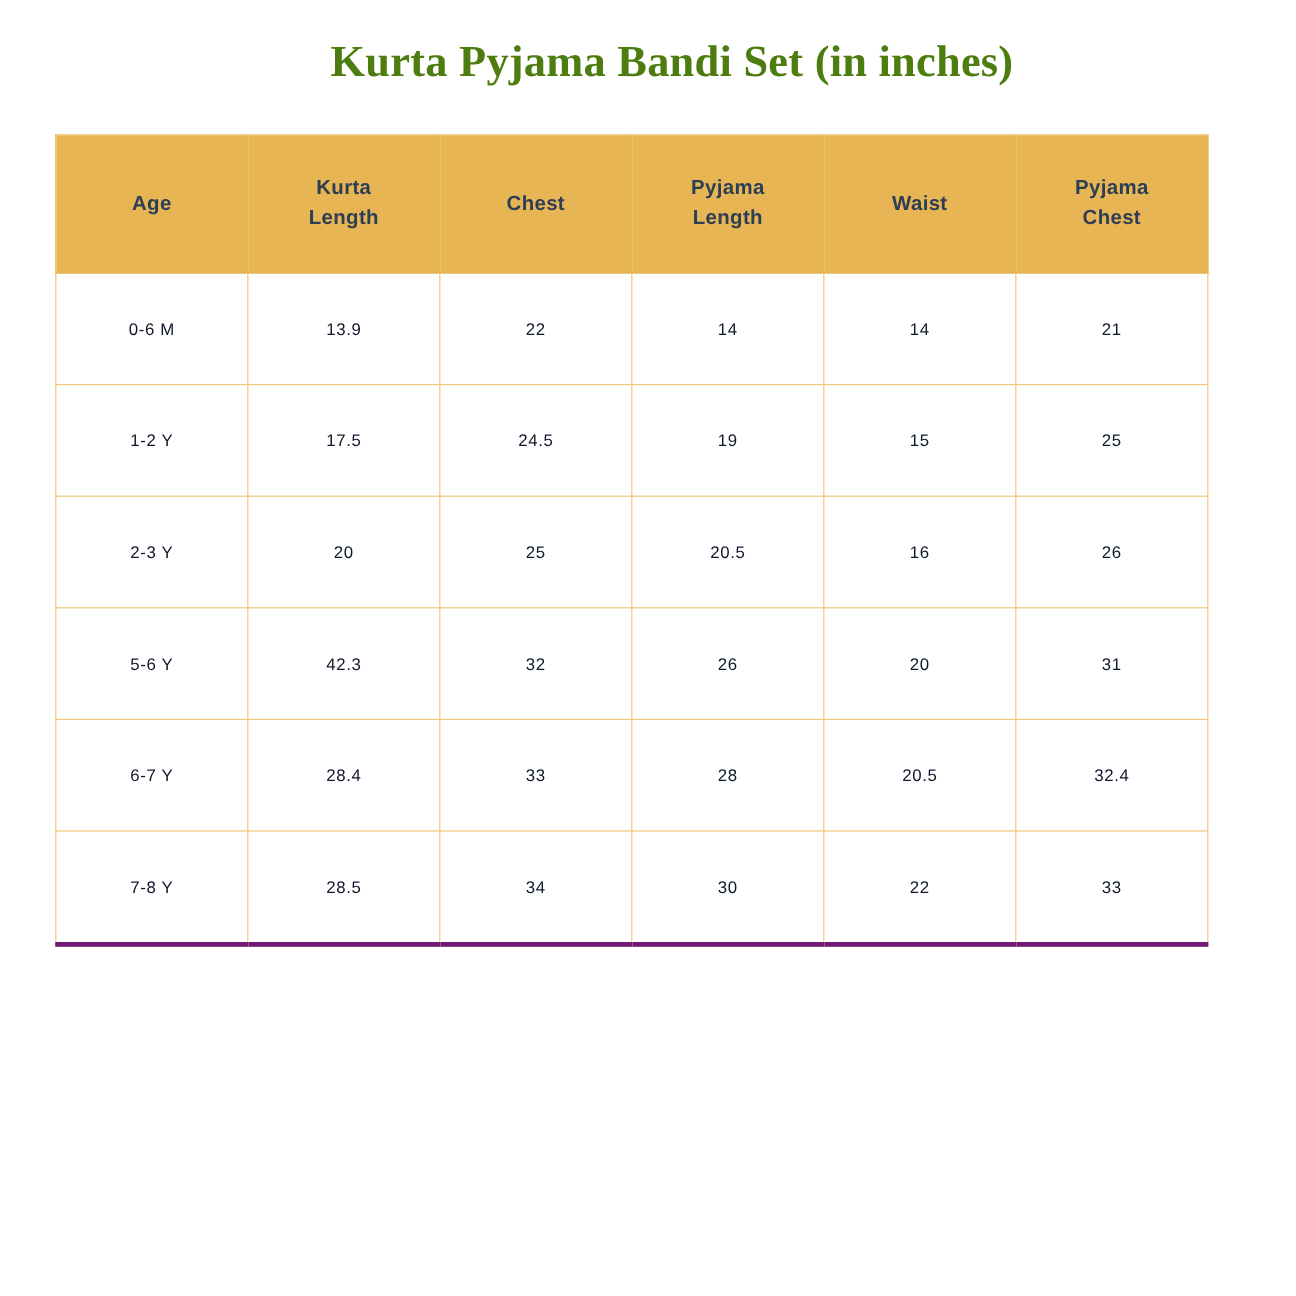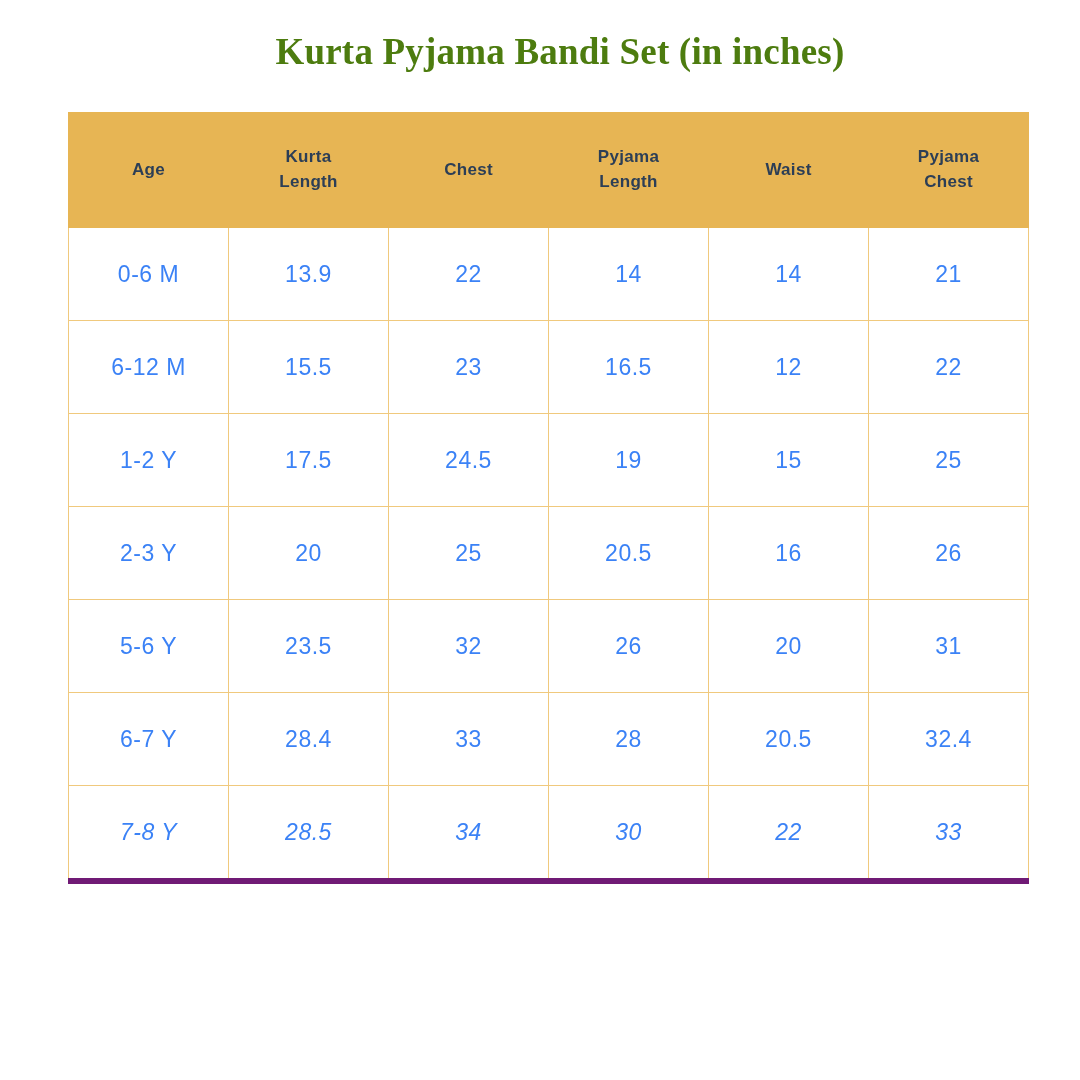--- a/index.html
+++ b/index.html
@@ -27,21 +27,21 @@
     text-align: center;
     font-family: "Liberation Serif", serif;
     font-size: 37px;
     font-weight: 700;
     color: #4d7c0f;
     letter-spacing: 0.2px;
     margin-left: 20px;
   }
   .table-wrap {
     position: absolute;
-    left: 68px;
+    left: 46px;
     top: 112px;
     width: 960px;
   }
   table.size-table {
     border-collapse: collapse;
     width: 960px;
     table-layout: fixed;
   }
   table.size-table col.c-age      { width: 160px; }
   table.size-table col.c-rest     { width: 160px; }
@@ -57,29 +57,28 @@
     vertical-align: middle;
     text-align: center;
     line-height: 1.45;
     border: 1px solid #e7b554;
     letter-spacing: 0.3px;
   }
   tbody td {
     height: 90px;
     text-align: center;
     vertical-align: middle;
-    font-size: 23px;
-    color: #3b82f6;
+    font-size: 14px;
+    color: #0f172a;
     border: 1px solid #f0c97d;
     background: #ffffff;
     letter-spacing: 0.5px;
   }
   tbody tr:last-child td {
-    border-bottom: 6px solid #701a75;
-    font-style: italic;
+    border-bottom: 4px solid #701a75;
   }
   .hdr-line { display: block; }
 </style>
 </head>
 <body>
 
 <div class="page">
 
   <div class="title">Kurta Pyjama Bandi Set (in inches)</div>
 
@@ -121,46 +120,38 @@
       <tbody>
         <tr>
           <td>0-6 M</td>
           <td>13.9</td>
           <td>22</td>
           <td>14</td>
           <td>14</td>
           <td>21</td>
         </tr>
         <tr>
-          <td>6-12 M</td>
-          <td>15.5</td>
-          <td>23</td>
-          <td>16.5</td>
-          <td>12</td>
-          <td>22</td>
-        </tr>
-        <tr>
           <td>1-2 Y</td>
           <td>17.5</td>
           <td>24.5</td>
           <td>19</td>
           <td>15</td>
           <td>25</td>
         </tr>
         <tr>
           <td>2-3 Y</td>
           <td>20</td>
           <td>25</td>
           <td>20.5</td>
           <td>16</td>
           <td>26</td>
         </tr>
         <tr>
           <td>5-6 Y</td>
-          <td>23.5</td>
+          <td>42.3</td>
           <td>32</td>
           <td>26</td>
           <td>20</td>
           <td>31</td>
         </tr>
         <tr>
           <td>6-7 Y</td>
           <td>28.4</td>
           <td>33</td>
           <td>28</td>

